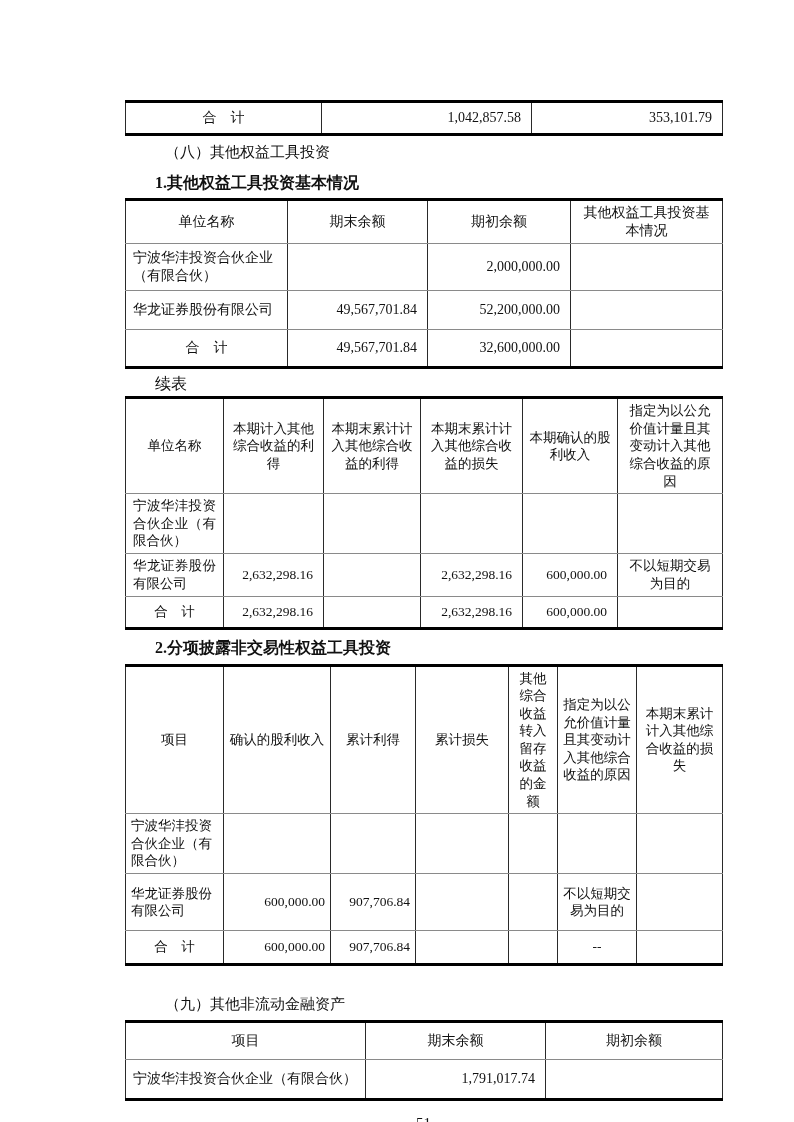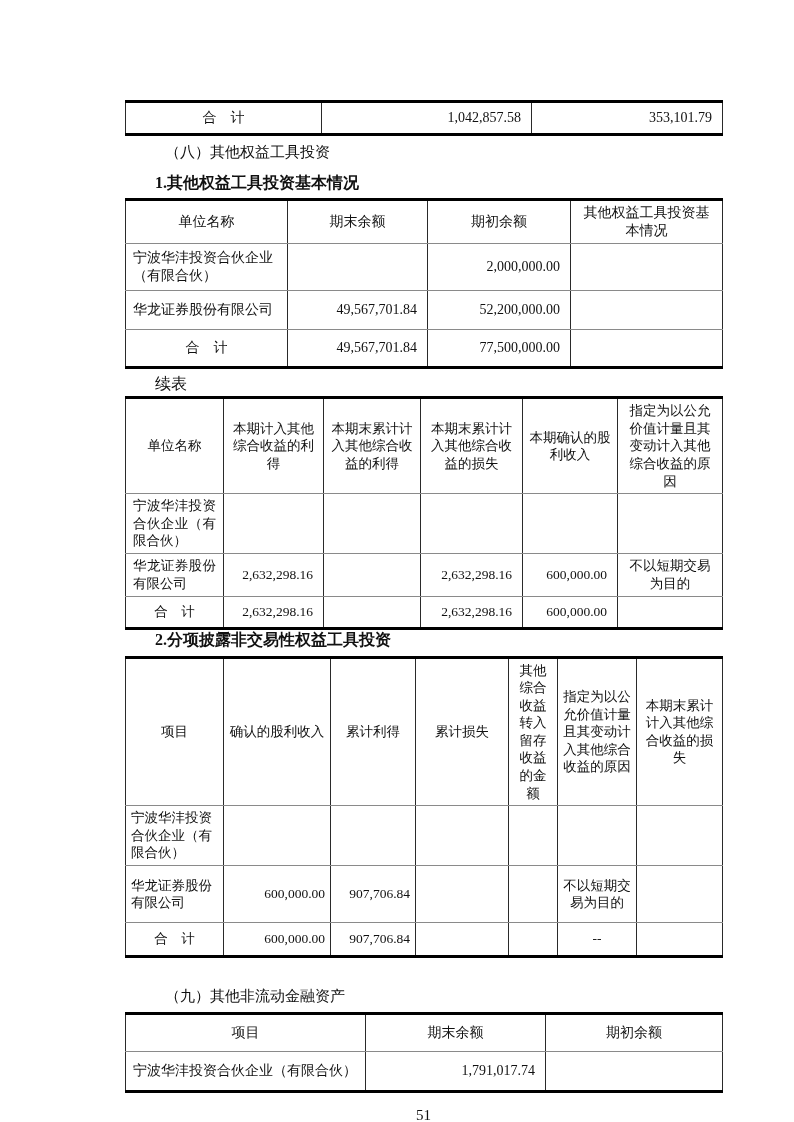--- a/index.html
+++ b/index.html
@@ -119,21 +119,21 @@
       </tr>
       <tr class="r2">
         <td class="lbl">华龙证券股份有限公司</td>
         <td class="num">49,567,701.84</td>
         <td class="num">52,200,000.00</td>
         <td class="num"></td>
       </tr>
       <tr class="r3">
         <td class="ctr">合　计</td>
         <td class="num">49,567,701.84</td>
-        <td class="num">77,500,000.00</td>
+        <td class="num">32,600,000.00</td>
         <td class="num"></td>
       </tr>
     </tbody>
       </table>
 
     <div class="cont-label">续表</div>
 
     <table class="t2 mt-t2">
       <colgroup>
           <col style="width:98px">
@@ -172,21 +172,21 @@
         <td class="ctr">合　计</td>
         <td class="num">2,632,298.16</td>
         <td class="num"></td>
         <td class="num">2,632,298.16</td>
         <td class="num">600,000.00</td>
         <td class="ctr"></td>
       </tr>
     </tbody>
       </table>
 
-    <div class="sub-heading" style="margin-top:0;">2.分项披露非交易性权益工具投资</div>
+    <div class="sub-heading" style="margin-top:8px;">2.分项披露非交易性权益工具投资</div>
 
     <table class="t3 mt-t3">
       <colgroup>
           <col style="width:98px">
           <col style="width:107px">
           <col style="width:85px">
           <col style="width:93px">
           <col style="width:49px">
           <col style="width:79px">
           <col style="width:86px">

